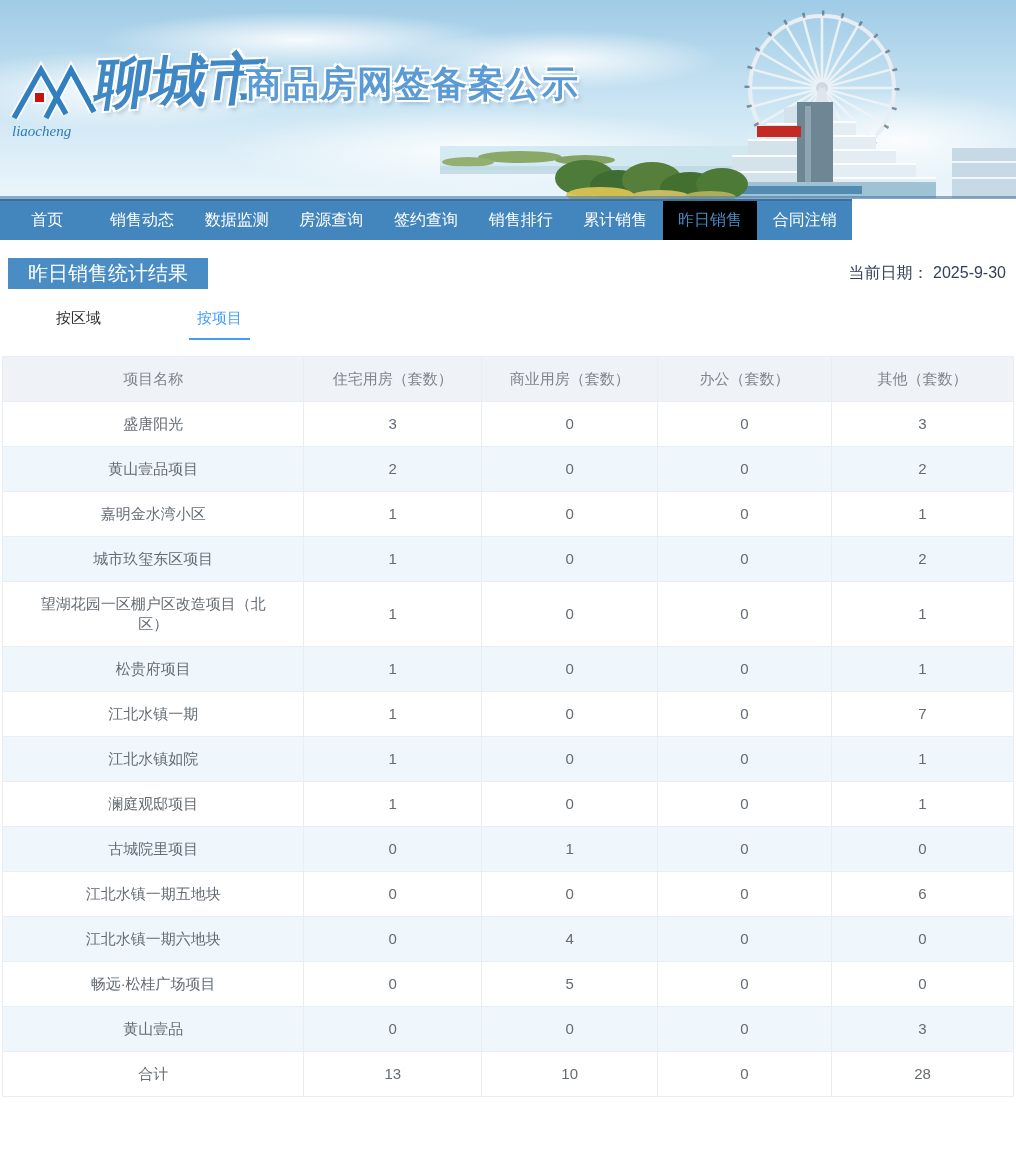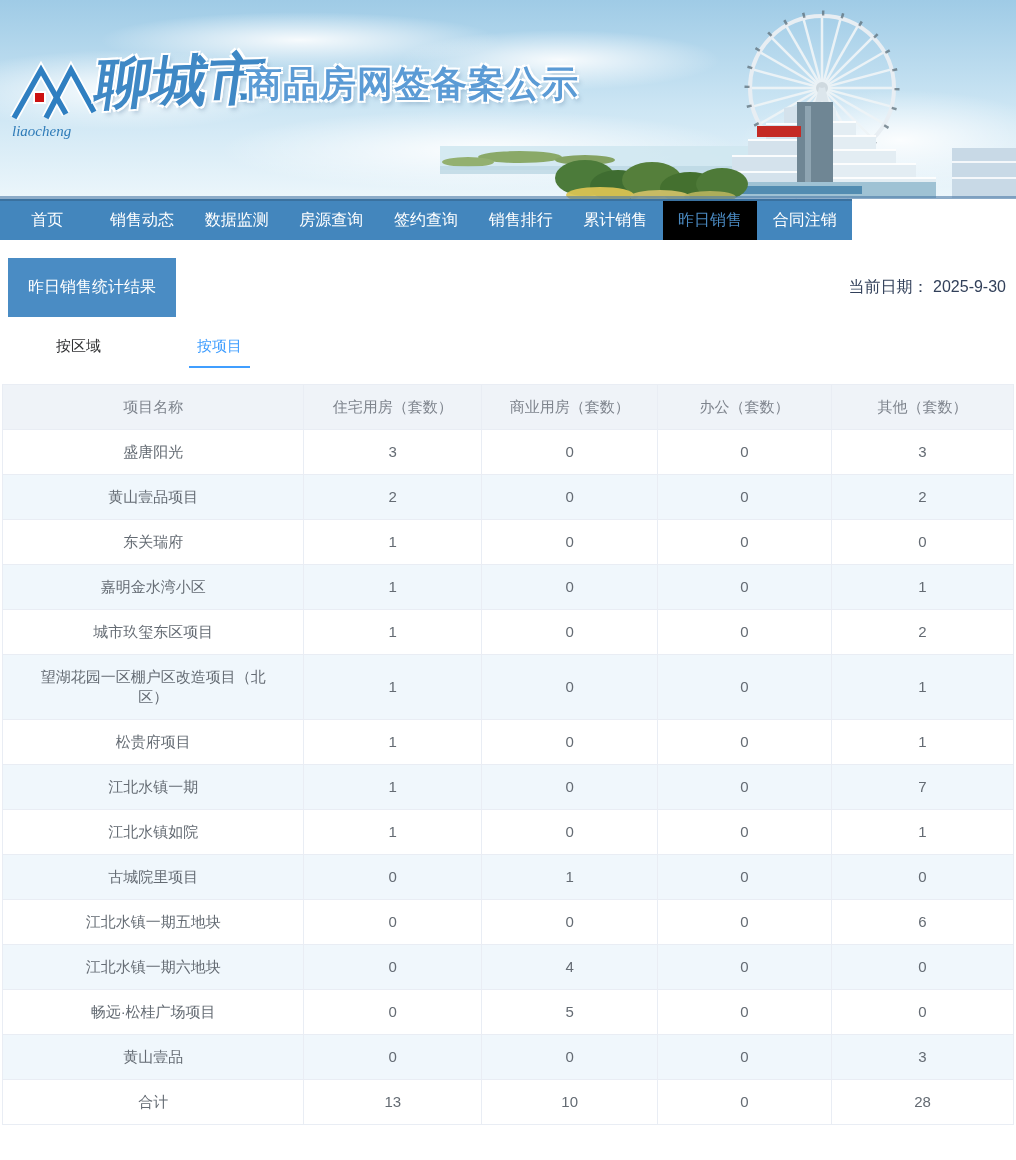--- a/index.html
+++ b/index.html
@@ -38,22 +38,22 @@
   .nav-item {
     width:110px; height:100%; display:flex; align-items:center; justify-content:center;
     color:#ffffff; font-size:16px; cursor:pointer; white-space:nowrap;
   }
   .nav-item.active { background:#000000; color:#4a89c0; }
 
   
   .content { padding:18px 8px 0 8px; }
   .toolbar { display:flex; justify-content:space-between; align-items:center; }
   .result-btn {
-    background:#4a8cc4; color:#ffffff; font-size:16px; border:none;
-    padding:19px 20px; cursor:pointer; font-family:inherit;
+    background:#4a8cc4; color:#ffffff; font-size:20px; border:none;
+    padding:2px 20px; cursor:pointer; font-family:inherit;
   }
   .date { font-size:16px; color:#32405a; padding-right:2px; }
 
   .view-tabs { display:flex; gap:34px; margin-top:20px; font-size:15px; }
   .view-tab { padding:0 6px 10px 0; color:#303133; cursor:pointer;margin-left:48px; }
   .view-tab.active { color:#409eff; padding:0 8px 10px 8px; border-bottom:2px solid #409eff; }
 
   
   .table-wrap { margin:16px -6px 0 -6px; }
   table { width:100%; border-collapse:collapse; font-size:15px; color:#646b73; table-layout:fixed; }
@@ -221,27 +221,20 @@
     <td>3</td>
   </tr>
           <tr>
     <td class="name-cell">黄山壹品项目</td>
     <td>2</td>
     <td>0</td>
     <td>0</td>
     <td>2</td>
   </tr>
           <tr>
-    <td class="name-cell">东关瑞府</td>
-    <td>1</td>
-    <td>0</td>
-    <td>0</td>
-    <td>0</td>
-  </tr>
-          <tr>
     <td class="name-cell">嘉明金水湾小区</td>
     <td>1</td>
     <td>0</td>
     <td>0</td>
     <td>1</td>
   </tr>
           <tr>
     <td class="name-cell">城市玖玺东区项目</td>
     <td>1</td>
     <td>0</td>
@@ -264,20 +257,27 @@
   </tr>
           <tr>
     <td class="name-cell">江北水镇一期</td>
     <td>1</td>
     <td>0</td>
     <td>0</td>
     <td>7</td>
   </tr>
           <tr>
     <td class="name-cell">江北水镇如院</td>
+    <td>1</td>
+    <td>0</td>
+    <td>0</td>
+    <td>1</td>
+  </tr>
+          <tr>
+    <td class="name-cell">澜庭观邸项目</td>
     <td>1</td>
     <td>0</td>
     <td>0</td>
     <td>1</td>
   </tr>
           <tr>
     <td class="name-cell">古城院里项目</td>
     <td>0</td>
     <td>1</td>
     <td>0</td>

